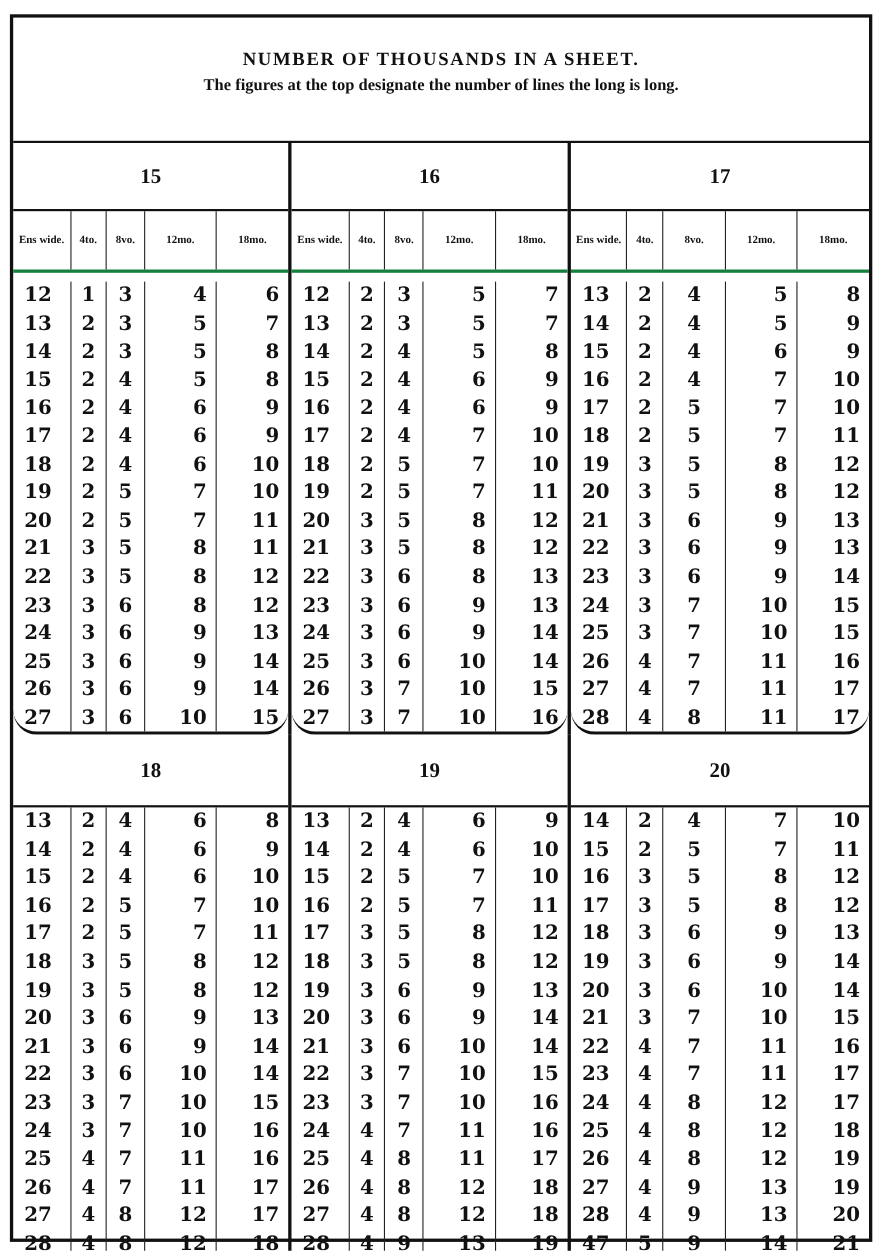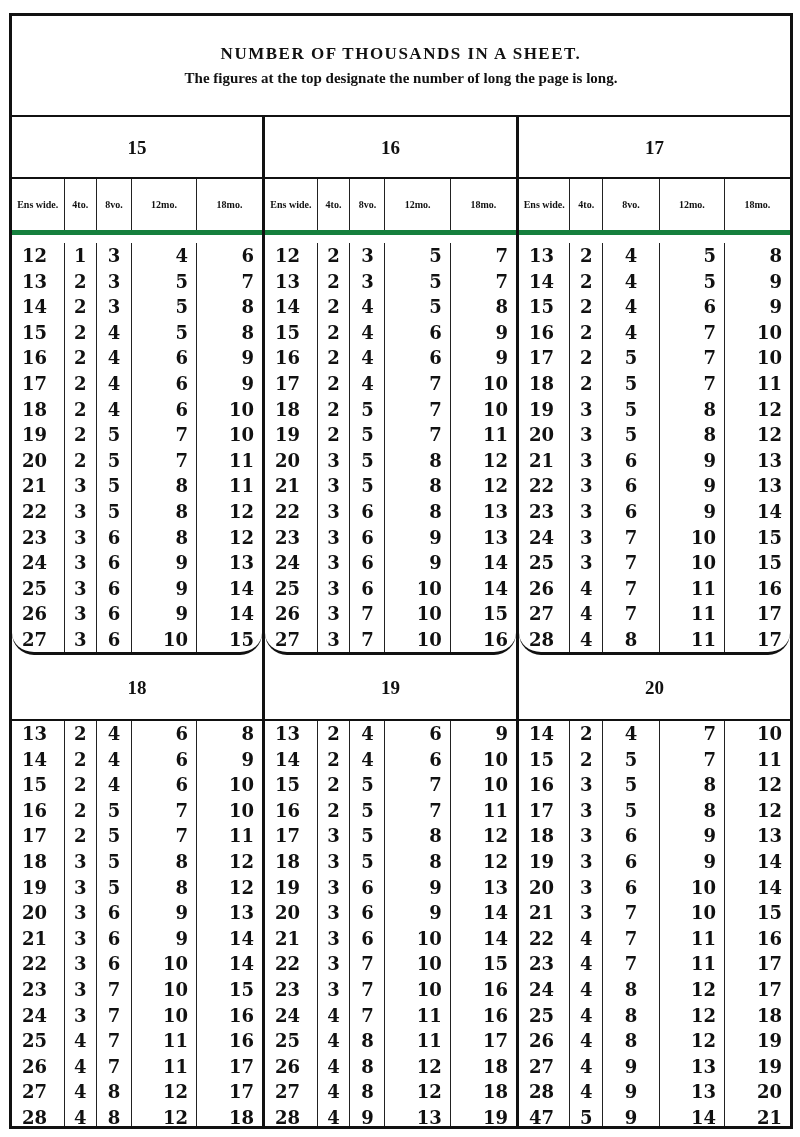--- a/index.html
+++ b/index.html
@@ -1,31 +1,31 @@
 <!DOCTYPE html>
 <html><head>
 <meta charset="utf-8">
 <style>
   html, body { margin: 0; padding: 0; background: #ffffff; }
   body { width: 800px; height: 1137px; position: relative; overflow: hidden;
          font-family: "DejaVu Serif", "Liberation Serif", serif; color: #111; }
   .sheet { position: absolute; left: 9px; top: 13px; width: 784px; height: 1116px;
            border: 3px solid #111; box-sizing: border-box; }
-  .title-box { height: 101px; border-bottom: 2px solid #111; text-align: center; box-sizing: border-box; padding-top: 28px; }
+  .title-box { height: 114px; border-bottom: 2px solid #111; text-align: center; box-sizing: border-box; padding-top: 28px; }
   .title { font-family: "Liberation Serif", serif; font-weight: bold; font-size: 17px; letter-spacing: 1.5px; }
   .subtitle { font-family: "Liberation Serif", serif; font-weight: bold; font-size: 15px; margin-top: 6px; }
   .band { display: flex; }
   .block { box-sizing: border-box; border-right: 3px solid #111; }
   .block:last-child { border-right: none; }
   .b0 { width: 253px; } .b1 { width: 254px; } .b2 { width: 271px; }
   .block-head { text-align: center; font-family: "Liberation Serif", serif; font-weight: bold; font-size: 19px;
                 border-bottom: 2px solid #111; box-sizing: border-box; }
   .top .block-head { height: 62px; line-height: 62px; }
   .bot .block-head { height: 66px; line-height: 66px; }
-  .colhead { display: flex; height: 56px; border-bottom: 5px solid #15803d; box-sizing: border-box; }
+  .colhead { display: flex; height: 56px; border-bottom: 3px solid #15803d; box-sizing: border-box; }
   .colhead span { font-family: "Liberation Serif", serif; font-weight: bold; font-size: 10px; display: flex;
                   align-items: center; justify-content: center; text-align: center; line-height: 10px;
                   border-right: 1px solid #222; box-sizing: border-box; }
   .colhead span:last-child { border-right: none; }
   .grid { display: flex; border-radius: 22px; }
   .col { border-right: 1px solid #222; box-sizing: border-box; }
   .col:last-child { border-right: none; }
   .cell { font-family: "DejaVu Serif", serif; font-weight: bold; font-size: 18px; height: 25.6px; line-height: 25.6px;
           text-align: right; padding-right: 8px; box-sizing: border-box; }
   .col.c0 .cell { text-align: left; padding-left: 10px; padding-right: 0; }
@@ -34,21 +34,21 @@
   .bot .grid { padding-top: 0px; height: 405px; box-sizing: border-box; }
   .w0 { width: 21%; } .w1 { width: 13%; } .w2 { width: 14%; } .w3 { width: 26%; } .w4 { width: 26%; }
   .b2 .w0 { width: 19%; } .b2 .w1 { width: 12%; } .b2 .w2 { width: 21%; } .b2 .w3 { width: 24%; } .b2 .w4 { width: 24%; }
 </style>
 </head>
 <body>
 
 <div class="sheet">
   <div class="title-box">
     <div class="title">NUMBER OF THOUSANDS IN A SHEET.</div>
-    <div class="subtitle">The figures at the top designate the number of long the page is long.</div>
+    <div class="subtitle">The figures at the top designate the number of lines the long is long.</div>
   </div>
 
   <div class="band top" id="band-top">
       <div class="block b0">
         <div class="block-head">15</div>
         <div class="colhead">
           <span class="w0">Ens wide.</span>
           <span class="w1">4to.</span>
           <span class="w2">8vo.</span>
           <span class="w3">12mo.</span>

